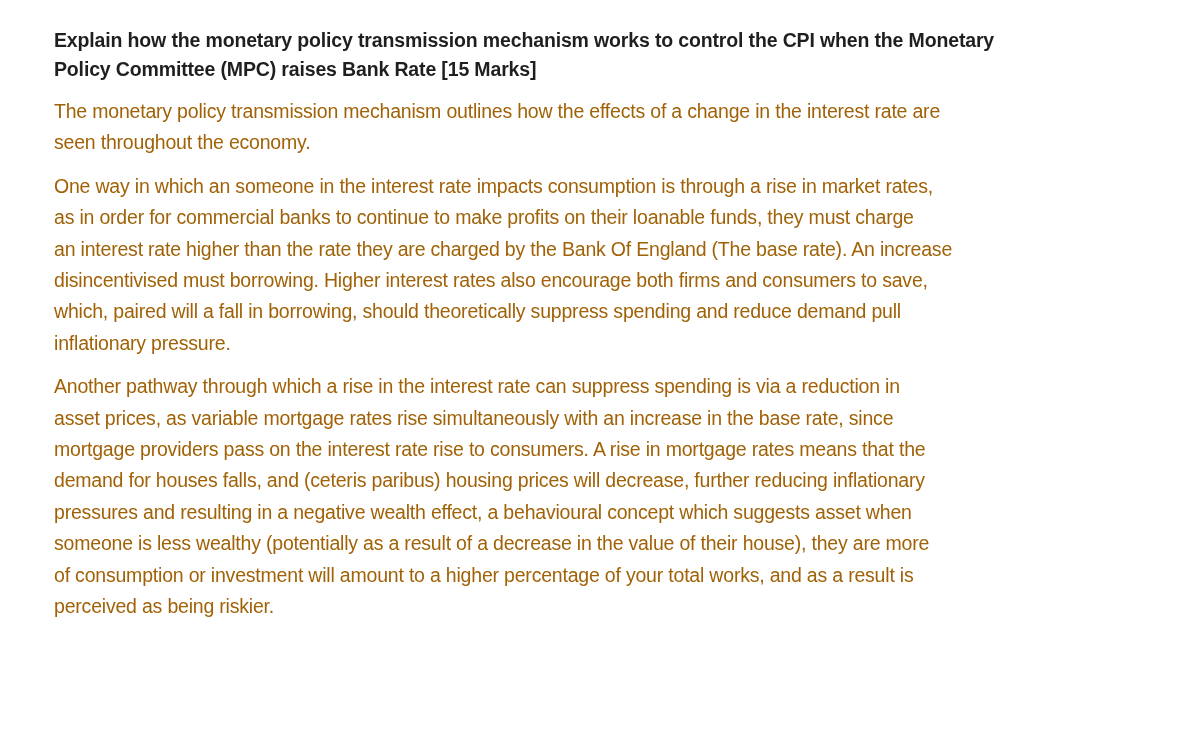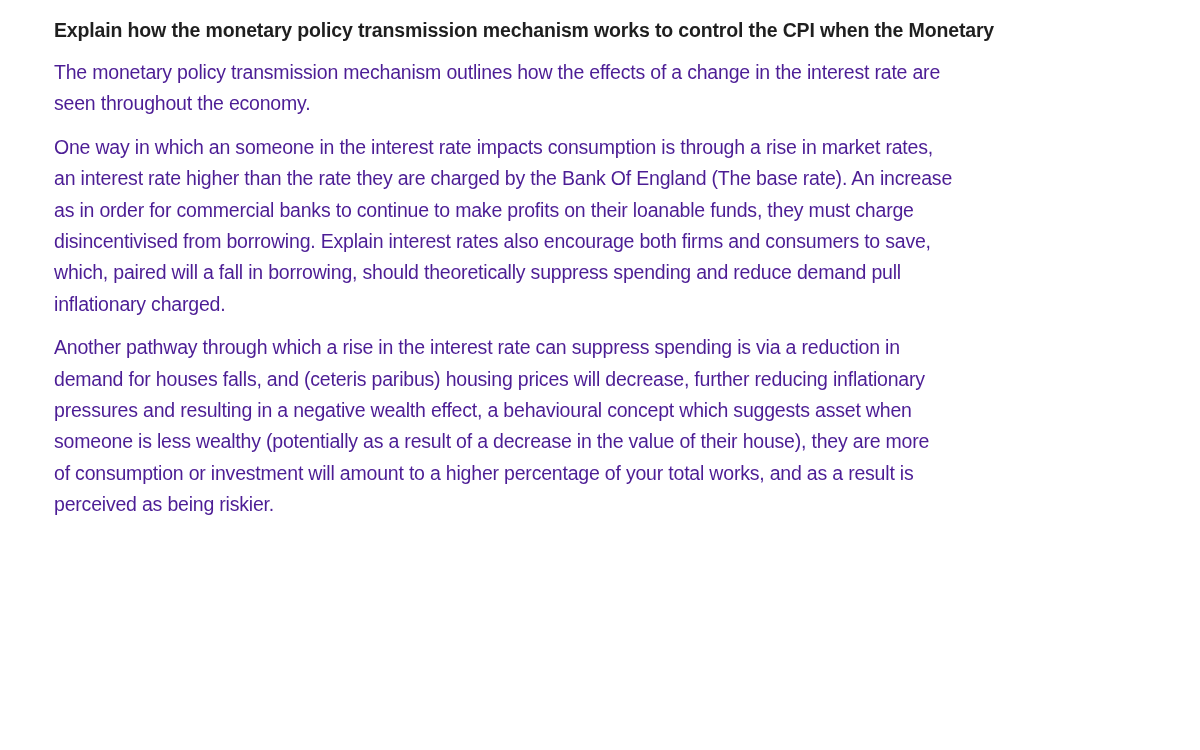--- a/index.html
+++ b/index.html
@@ -11,69 +11,72 @@
       width: 1200px;
       height: 750px;
       overflow: hidden;
       position: relative;
       font-family: "Liberation Sans", "DejaVu Sans", sans-serif;
       color: #2a2a2a;
     }
     .page {
       position: absolute;
       left: 54px;
-      top: 16px;
+      top: 26px;
       width: 1120px;
     }
     .heading {
       font-weight: bold;
       font-size: 19.5px;
       line-height: 29px;
       color: #1f1f1f;
       margin: 0 0 12px 0;
       letter-spacing: -0.15px;
     }
     .para {
       font-size: 19.5px;
       line-height: 31.4px;
       margin: 0 0 12px 0;
-      color: #4c1d95;
+      color: #a16207;
       letter-spacing: -0.2px;
     }
     .line {
       display: block;
       white-space: nowrap;
     }
     .heading .line { line-height: 29px; }
   </style>
 </head>
 <body>
 
 <div class="page">
 
   <div class="heading">
     <span class="line">Explain how the monetary policy transmission mechanism works to control the CPI when the Monetary</span>
+    <span class="line">Policy Committee (MPC) raises Bank Rate [15 Marks]</span>
   </div>
 
   <div class="para">
     <span class="line">The monetary policy transmission mechanism outlines how the effects of a change in the interest rate are</span>
     <span class="line">seen throughout the economy.</span>
   </div>
 
   <div class="para">
     <span class="line">One way in which an someone in the interest rate impacts consumption is through a rise in market rates,</span>
+    <span class="line">as in order for commercial banks to continue to make profits on their loanable funds, they must charge</span>
     <span class="line">an interest rate higher than the rate they are charged by the Bank Of England (The base rate). An increase</span>
-    <span class="line">as in order for commercial banks to continue to make profits on their loanable funds, they must charge</span>
-    <span class="line">disincentivised from borrowing. Explain interest rates also encourage both firms and consumers to save,</span>
+    <span class="line">disincentivised must borrowing. Higher interest rates also encourage both firms and consumers to save,</span>
     <span class="line">which, paired will a fall in borrowing, should theoretically suppress spending and reduce demand pull</span>
-    <span class="line">inflationary charged.</span>
+    <span class="line">inflationary pressure.</span>
   </div>
 
   <div class="para">
     <span class="line">Another pathway through which a rise in the interest rate can suppress spending is via a reduction in</span>
+    <span class="line">asset prices, as variable mortgage rates rise simultaneously with an increase in the base rate, since</span>
+    <span class="line">mortgage providers pass on the interest rate rise to consumers. A rise in mortgage rates means that the</span>
     <span class="line">demand for houses falls, and (ceteris paribus) housing prices will decrease, further reducing inflationary</span>
     <span class="line">pressures and resulting in a negative wealth effect, a behavioural concept which suggests asset when</span>
     <span class="line">someone is less wealthy (potentially as a result of a decrease in the value of their house), they are more</span>
     <span class="line">of consumption or investment will amount to a higher percentage of your total works, and as a result is</span>
     <span class="line">perceived as being riskier.</span>
   </div>
 
 </div>
 
 </body></html>

